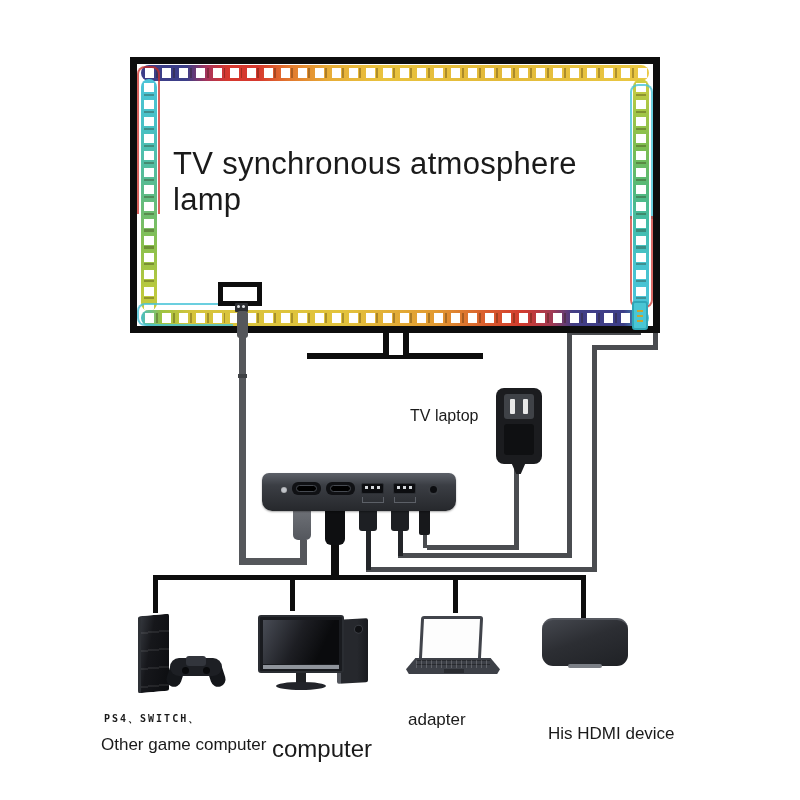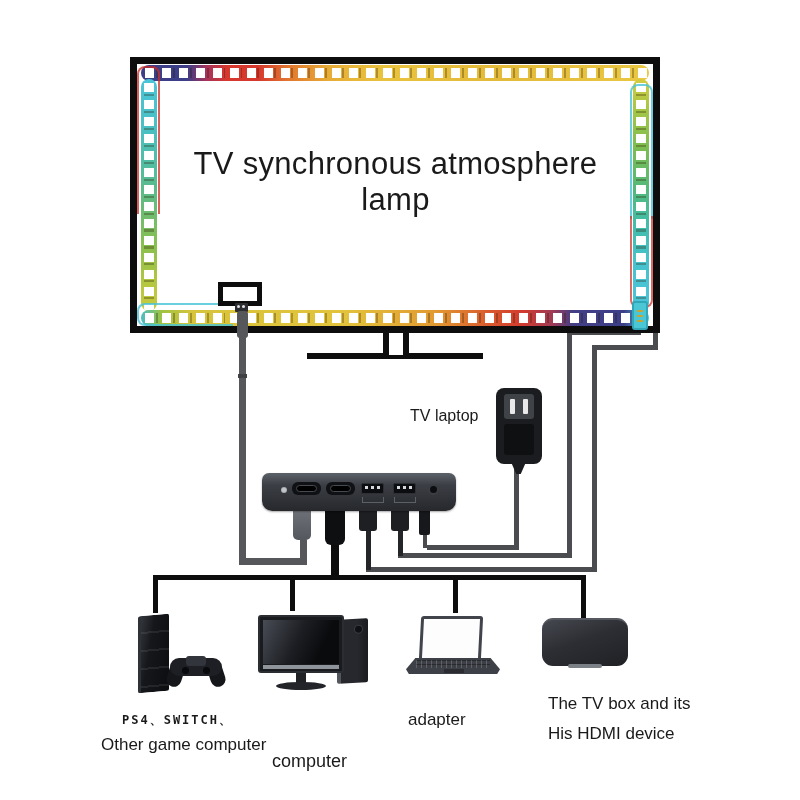--- a/index.html
+++ b/index.html
@@ -1,17 +1,17 @@
 <!DOCTYPE html>
 <html><head>
 <meta charset="utf-8">
 <style>
   html,body{margin:0;padding:0;background:#fff;}
   #canvas{position:relative;width:800px;height:800px;background:#ffffff;overflow:hidden;
-          font-family:"Liberation Sans", sans-serif;color:#161616;text-align:center;}
+          font-family:"Liberation Sans", sans-serif;color:#161616;}
   #canvas *{position:absolute;box-sizing:border-box;}
 
   
   .tv-frame{left:130px;top:57px;width:530px;height:276px;border:7px solid #0d0d0d;background:#fff;z-index:2;}
   .band{border-radius:8px;overflow:hidden;}
   .band-top{left:4px;top:1px;right:4px;height:16px;
     background:linear-gradient(90deg,#3c3e88 0%,#3c3e88 9%,#a8335a 13%,#d6382e 17%,#d6382e 23%,#e2772e 29%,#e7ad37 37%,#e9c33e 48%,#e3ba39 70%,#eac843 100%);}
   .band-bottom{left:4px;bottom:0px;right:4px;height:16px;
     background:linear-gradient(90deg,#49bec4 0%,#9dc342 4%,#d6c43c 10%,#e3c33c 40%,#e29a31 58%,#da5c2d 68%,#d23b2e 75%,#a03a55 81%,#433e86 85%,#3c3e88 95%,#4cc8d8 100%);}
   .band-left{left:4px;top:15px;bottom:15px;width:16px;
@@ -116,23 +116,23 @@
                repeating-linear-gradient(180deg,rgba(0,0,0,.35) 0 1px,transparent 1px 4px);}
   .laptop-base b{position:absolute;left:38px;bottom:1px;width:20px;height:4px;background:#2a2c31;}
 
   .tvbox{left:542px;top:618px;width:86px;height:48px;border-radius:11px;
     background:linear-gradient(160deg,#45484f 0%,#2c2e33 45%,#1f2125 100%);
     border-top:2px solid #55585f;z-index:2;}
   .tvbox i{position:absolute;left:26px;bottom:-2px;width:34px;height:4px;background:#7b7f86;border-radius:2px;}
 
   
   .lbl{color:#1a1a1a;z-index:7;white-space:nowrap;}
-  .lbl-ps4-1{left:104px;top:712px;font-family:"DejaVu Sans Mono",monospace;font-weight:bold;font-size:12px;letter-spacing:2px;margin-left:18px;}
+  .lbl-ps4-1{left:104px;top:712px;font-family:"DejaVu Sans Mono",monospace;font-weight:bold;font-size:10px;letter-spacing:2px;}
   .lbl-ps4-2{left:101px;top:735px;font-size:17px;}
-  .lbl-computer{left:272px;top:751px;font-size:18px;}
+  .lbl-computer{left:272px;top:735px;font-size:24px;}
   .lbl-laptop{left:408px;top:710px;font-size:17px;}
   .lbl-tvbox-1{left:548px;top:694px;font-size:17px;}
   .lbl-tvbox-2{left:548px;top:724px;font-size:17px;}
 </style>
 </head>
 <body>
 
 <div id="canvas">
 
   <div class="tv-frame">
@@ -262,16 +262,15 @@
     </div>
 
   <div class="tvbox">
       <i></i>
     </div>
 
   <div class="lbl lbl-ps4-1">PS4、SWITCH、</div>
   <div class="lbl lbl-ps4-2">Other game computer</div>
   <div class="lbl lbl-computer">computer</div>
   <div class="lbl lbl-laptop">adapter</div>
-  <div class="lbl lbl-tvbox-1">The TV box and its</div>
   <div class="lbl lbl-tvbox-2">His HDMI device</div>
 
 </div>
 
 </body></html>

